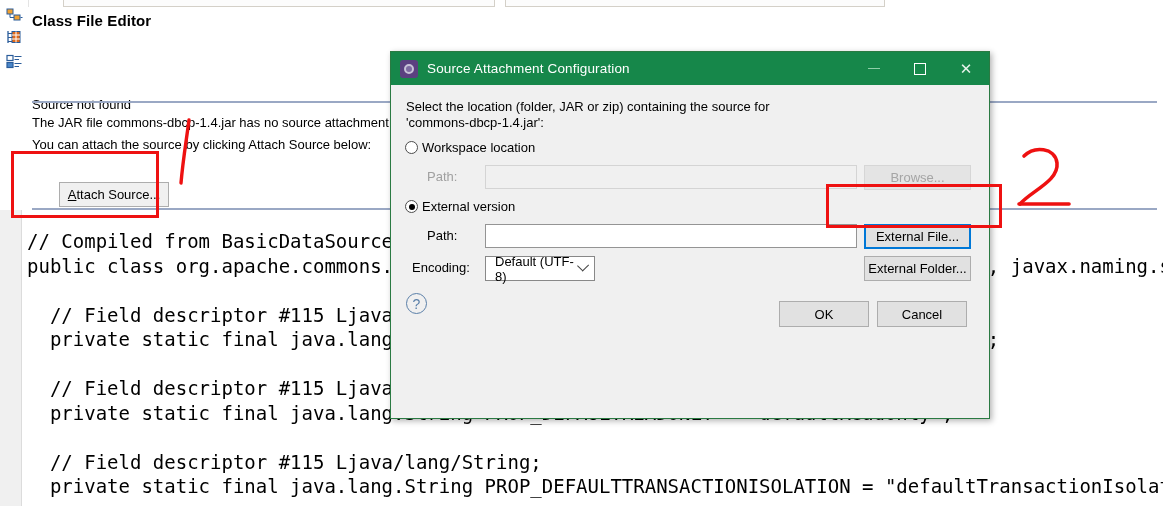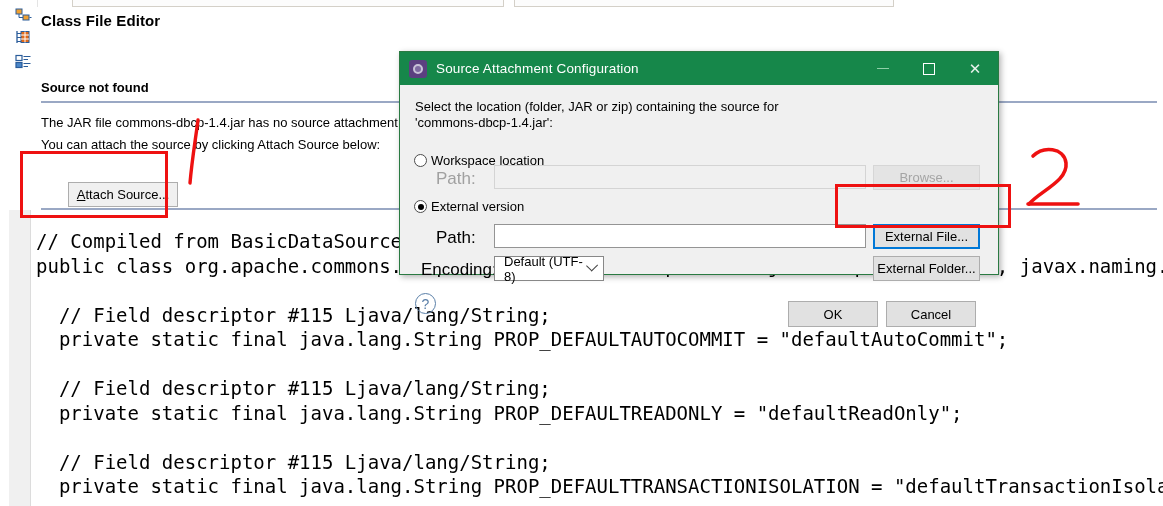--- a/index.html
+++ b/index.html
@@ -13,21 +13,20 @@
     font-family: "Liberation Sans", sans-serif;
     overflow: hidden;
     position: relative;
   }
 
   
   #app {
     position: absolute;
     inset: 0;
     background: #404040;
-    margin-left: 9px;
   }
 
   
   .tab-strip {
     position: absolute;
     top: 0; left: 0; right: 0;
     height: 7px;
     background: #ffffff;
   }
   .tab-edge {
@@ -72,23 +71,23 @@
   .page-title {
     position: absolute;
     left: 4px; top: 5px;
     font-size: 15px;
     font-weight: bold;
     color: #000;
     letter-spacing: 0.1px;
   }
   .section-title {
     position: absolute;
-    left: 4px; top: 73px;
-    font-size: 13px;
-    font-weight: bold;
+    left: 4px; top: 90px;
+    font-size: 13px;
+    font-weight: normal;
     color: #000;
   }
   .hr-blue {
     position: absolute;
     height: 2px;
     background: #9aa8c4;
     left: 4px;
     right: 6px;
   }
   .hr-blue.h1 { top: 94px; }
@@ -150,21 +149,21 @@
     color: #000;
     white-space: pre;
   }
 
   
   .dialog {
     position: absolute;
     left: 390px;
     top: 51px;
     width: 600px;
-    height: 224px;
+    height: 368px;
     background: #f0f0f0;
     border: 1px solid #2a7a42;
     box-sizing: border-box;
     box-shadow: 2px 2px 6px rgba(0,0,0,0.30);
   }
   .dlg-titlebar {
     position: absolute;
     left: 0; top: 0; right: 0;
     height: 33px;
     background: #16874a;
@@ -230,21 +229,21 @@
 
   .radio-row {
     position: absolute;
     left: 14px;
     display: flex;
     align-items: center;
     font-size: 13px;
     color: #000;
     cursor: pointer;
   }
-  .radio-row.r1 { top: 68px; }
+  .radio-row.r1 { top: 55px; }
   .radio-row.r2 { top: 114px; }
   .radio {
     width: 13px; height: 13px;
     border-radius: 50%;
     border: 1px solid #4c4c4c;
     background: #fff;
     box-sizing: border-box;
     margin-right: 4px;
     position: relative;
     flex: 0 0 auto;
@@ -253,21 +252,21 @@
     content: "";
     position: absolute;
     left: 2.5px; top: 2.5px;
     width: 6px; height: 6px;
     border-radius: 50%;
     background: #000;
   }
 
   .field-label {
     position: absolute;
-    font-size: 17px;
+    font-size: 13px;
   }
   .lbl-path1 { left: 36px; top: 84px; color: #a0a0a0; }
   .lbl-path2 { left: 36px; top: 143px; color: #000; }
   .lbl-enc   { left: 21px; top: 175px; color: #000; text-align: right; }
 
   .text-input {
     position: absolute;
     height: 24px;
     box-sizing: border-box;
     font-family: "Liberation Sans", sans-serif;

